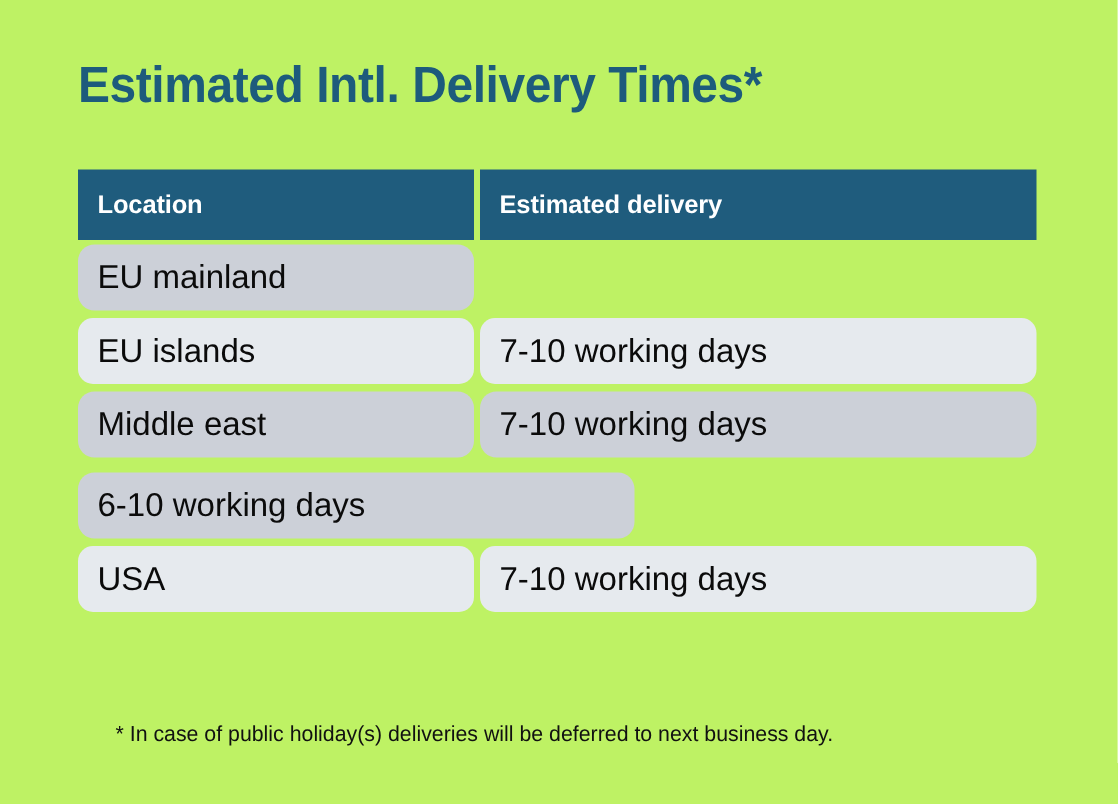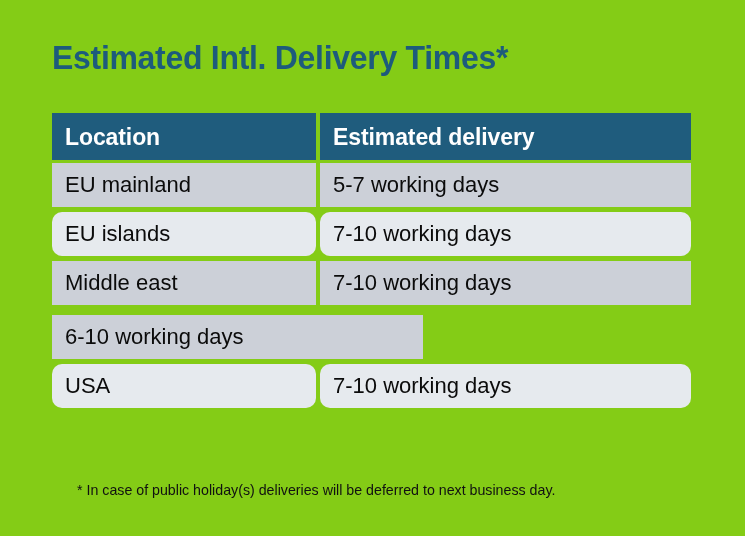--- a/index.html
+++ b/index.html
@@ -10,21 +10,21 @@
     width: 745px;
     height: 536px;
     background: #ffffff;
     font-family: "Liberation Sans", sans-serif;
     overflow: hidden;
   }
   .page {
     position: relative;
     width: 745px;
     height: 536px;
-    background: #84cc16;
+    background: #bef264;
   }
 
   
   .title {
     position: absolute;
     left: 52px;
     top: 36px;
     font-size: 34px;
     line-height: 42px;
     font-weight: 700;
@@ -72,30 +72,31 @@
 
   
   .row-header {
     margin-bottom: 3px;
   }
   .row-header .cell {
     height: 47px;
     background: #1f5c7d;
     color: #ffffff;
     font-weight: 700;
-    font-size: 23px;
+    font-size: 17px;
     letter-spacing: -0.1px;
   }
 
   
   .row-body .cell {
     height: 44px;
   }
   .row-body.shade-dark .cell {
     background: #ccd0d8;
+    border-radius: 11px;
   }
   .row-body.shade-light .cell {
     background: #e6eaee;
     border-radius: 10px;
   }
 
   
   .footnote {
     position: absolute;
     left: 77px;
@@ -117,21 +118,20 @@
 
   <div class="table">
 
     <div class="row row-header">
       <div class="cell cell-location">Location</div>
       <div class="cell cell-delivery">Estimated delivery</div>
     </div>
 
     <div class="row row-body shade-dark">
       <div class="cell cell-location">EU mainland</div>
-      <div class="cell cell-delivery">5-7 working days</div>
     </div>
 
     <div class="row row-body shade-light">
       <div class="cell cell-location">EU islands</div>
       <div class="cell cell-delivery">7-10 working days</div>
     </div>
 
     <div class="row row-body shade-dark">
       <div class="cell cell-location">Middle east</div>
       <div class="cell cell-delivery">7-10 working days</div>

